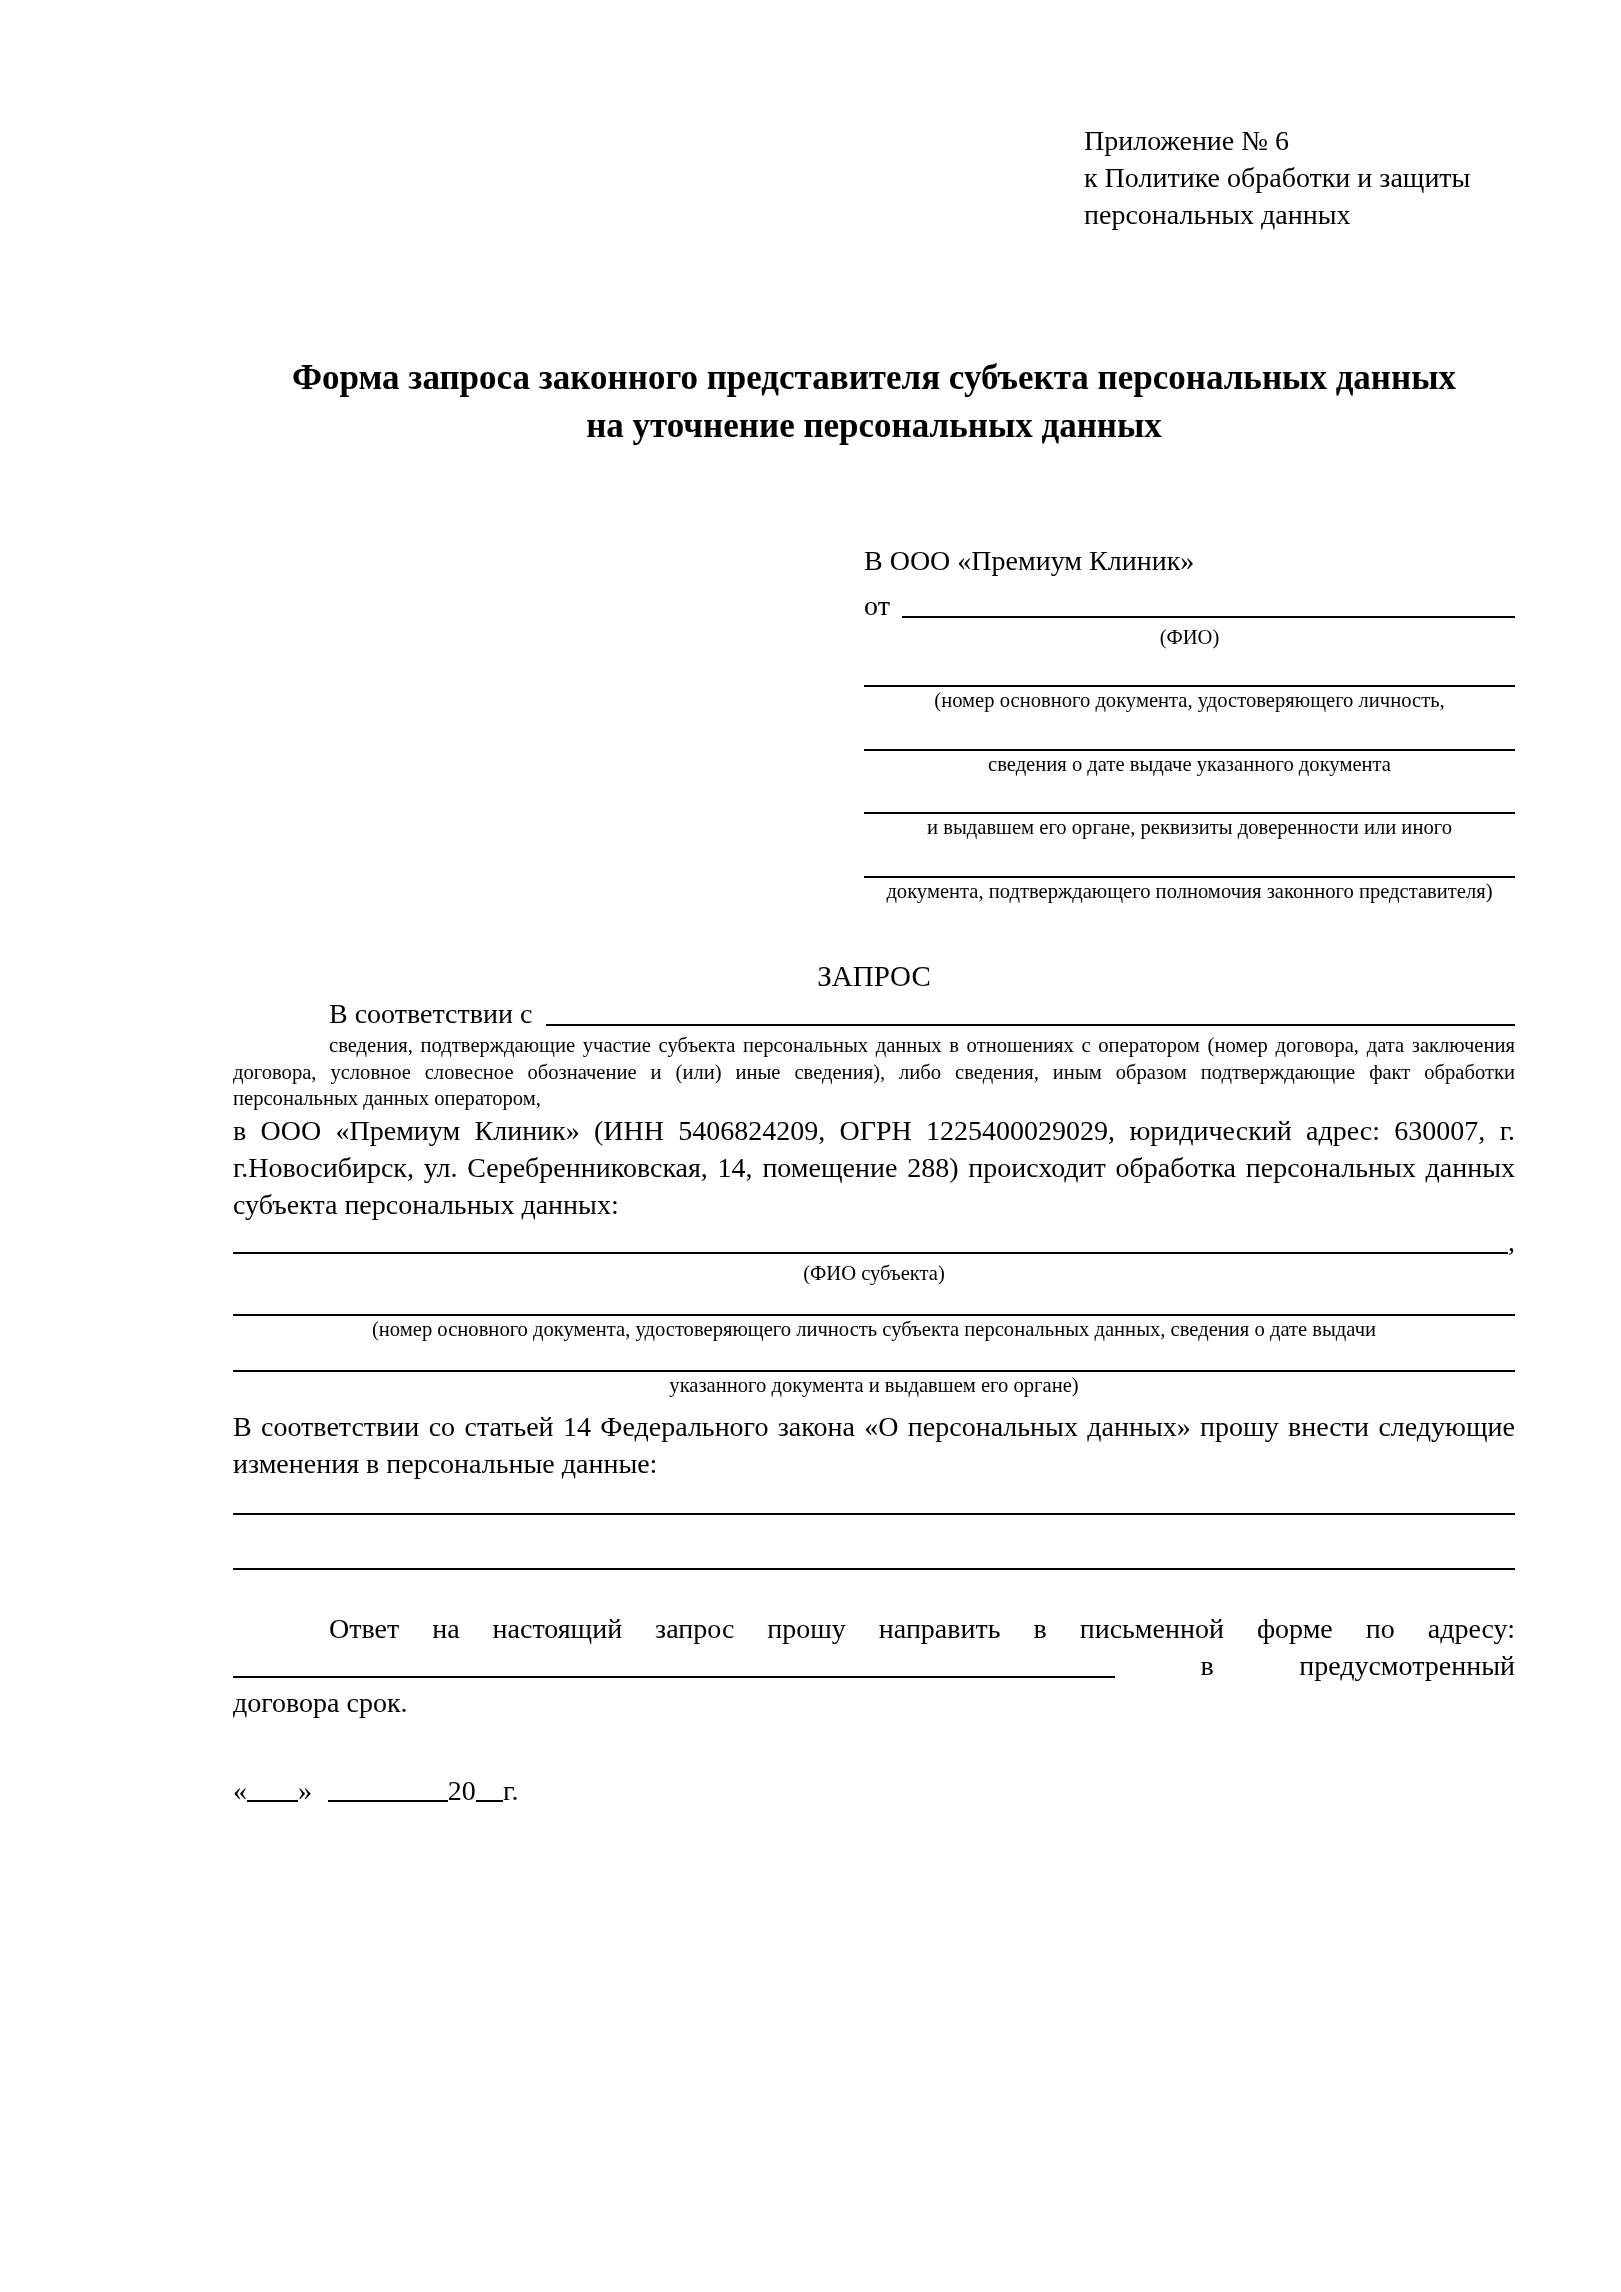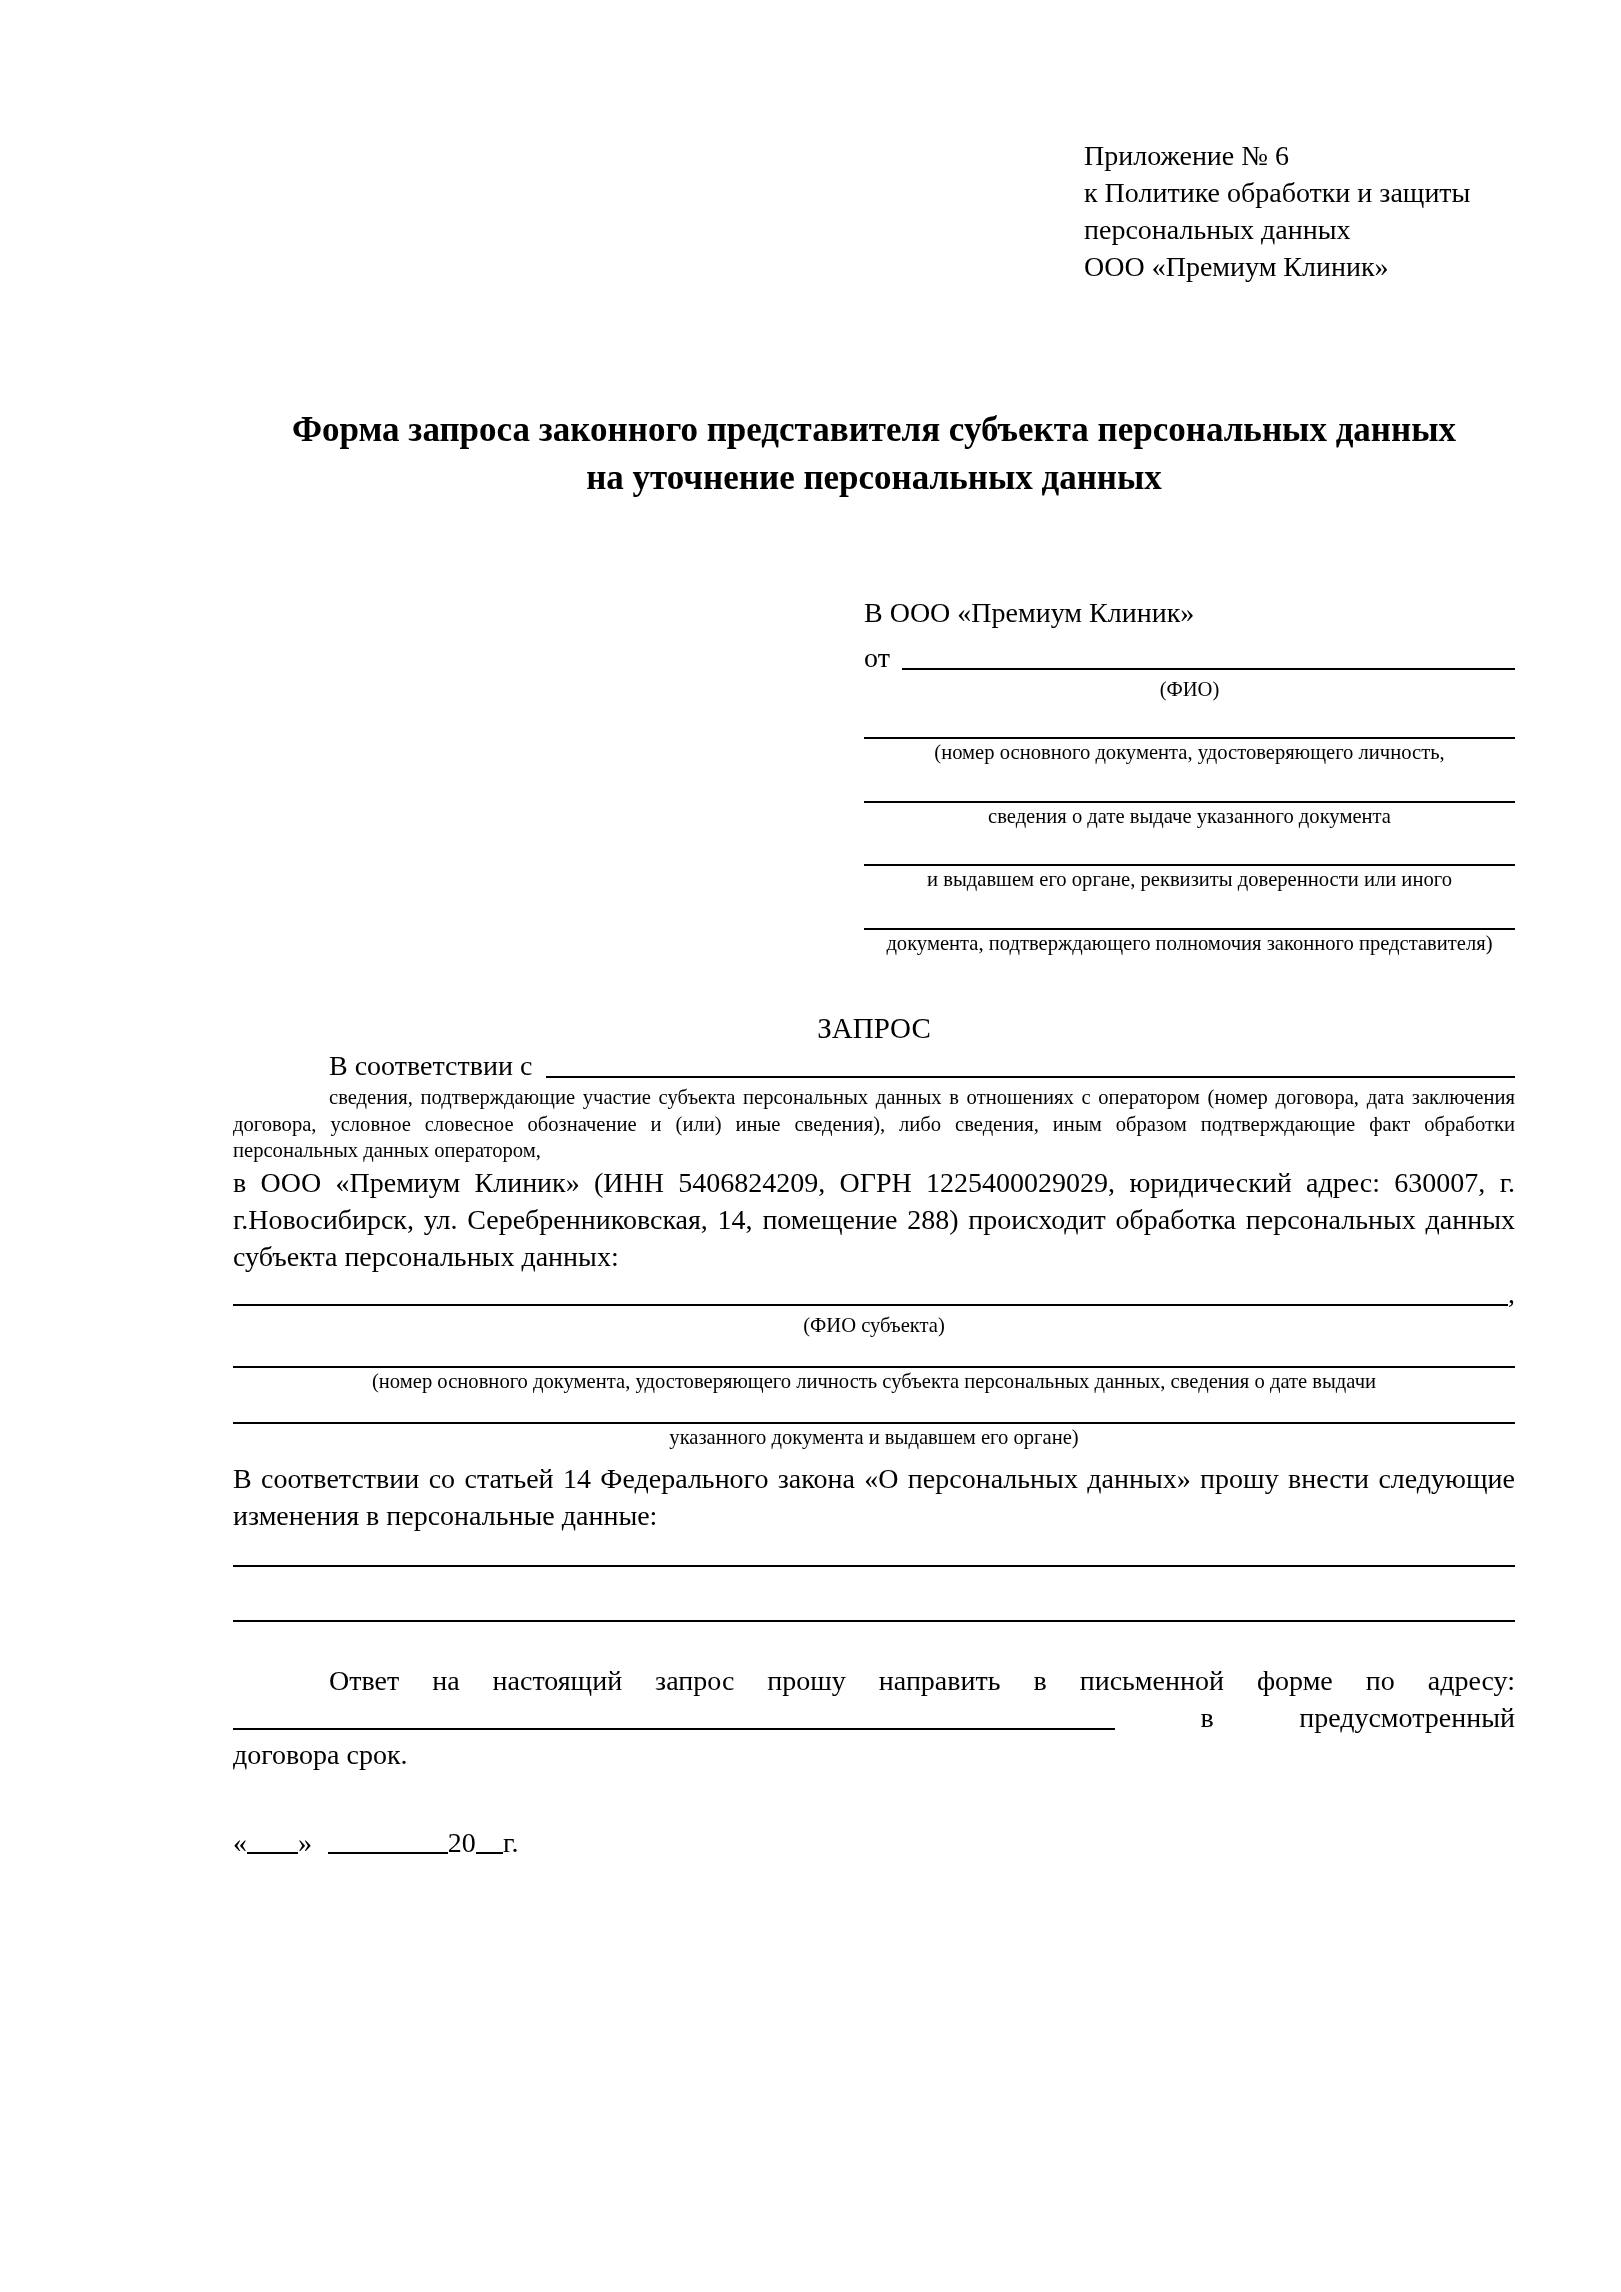--- a/index.html
+++ b/index.html
@@ -12,21 +12,21 @@
     width: 1621px;
     height: 2293px;
     background: #ffffff;
     color: #000000;
     font-family: "Liberation Serif", "DejaVu Serif", serif;
     overflow: hidden;
   }
   .content {
     position: absolute;
     left: 233px;
-    top: 137px;
+    top: 122px;
     width: 1282px;
   }
   
   .appendix {
     margin-left: 851px;
     font-size: 28px;
     line-height: 37px;
   }
   
   .doc-title {
@@ -138,21 +138,20 @@
 </head>
 <body>
 
 <div class="page">
   <div class="content">
 
     <div class="appendix">
       <div>Приложение № 6</div>
       <div>к Политике обработки и защиты</div>
       <div>персональных данных</div>
-      <div>ООО «Премиум Клиник»</div>
     </div>
 
     <h1 class="doc-title">
       <span class="tline">Форма запроса законного представителя субъекта персональных данных</span>
       <span class="tline">на уточнение персональных данных</span>
     </h1>
 
     <div class="addressee">
       <div>В ООО «Премиум Клиник»</div>
       <div class="row from-row">

